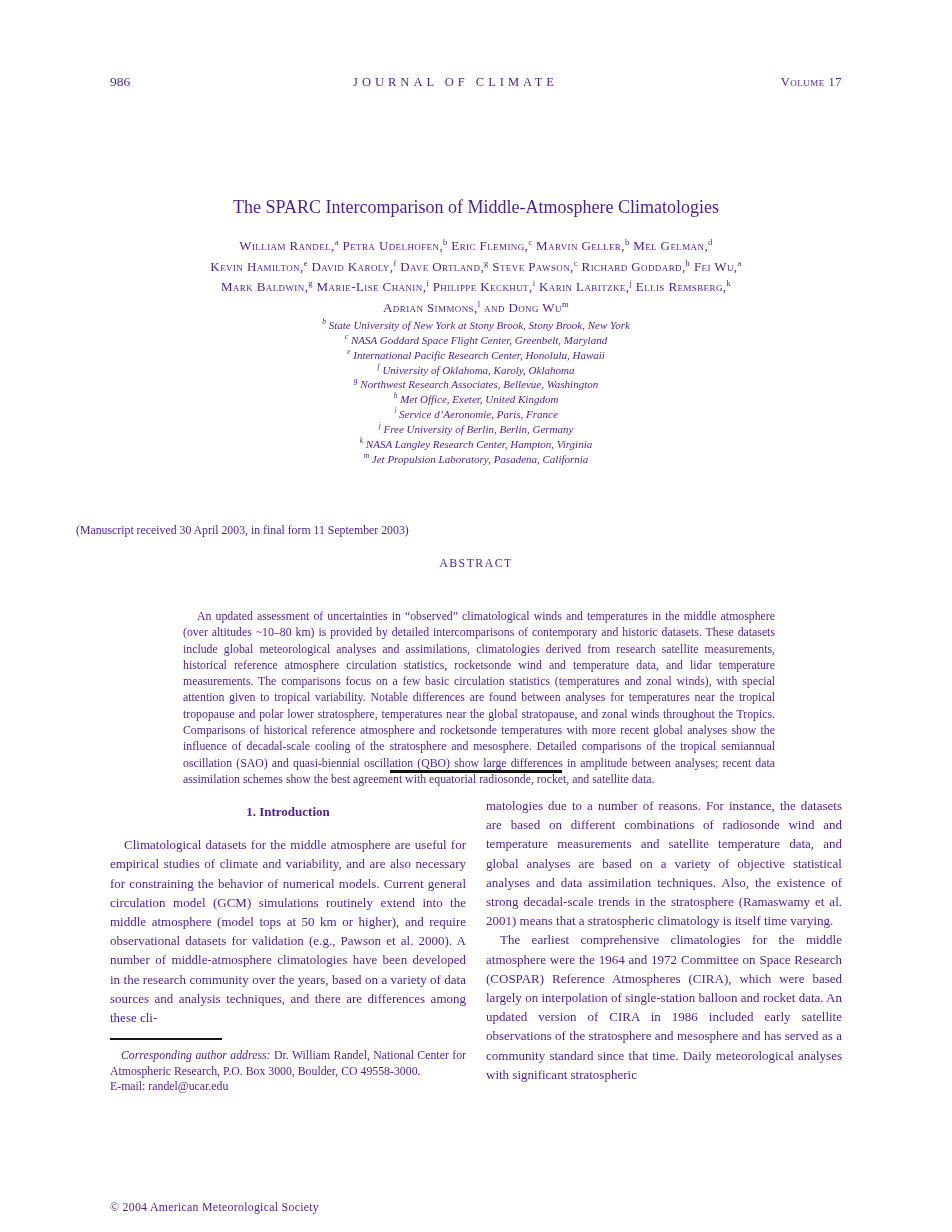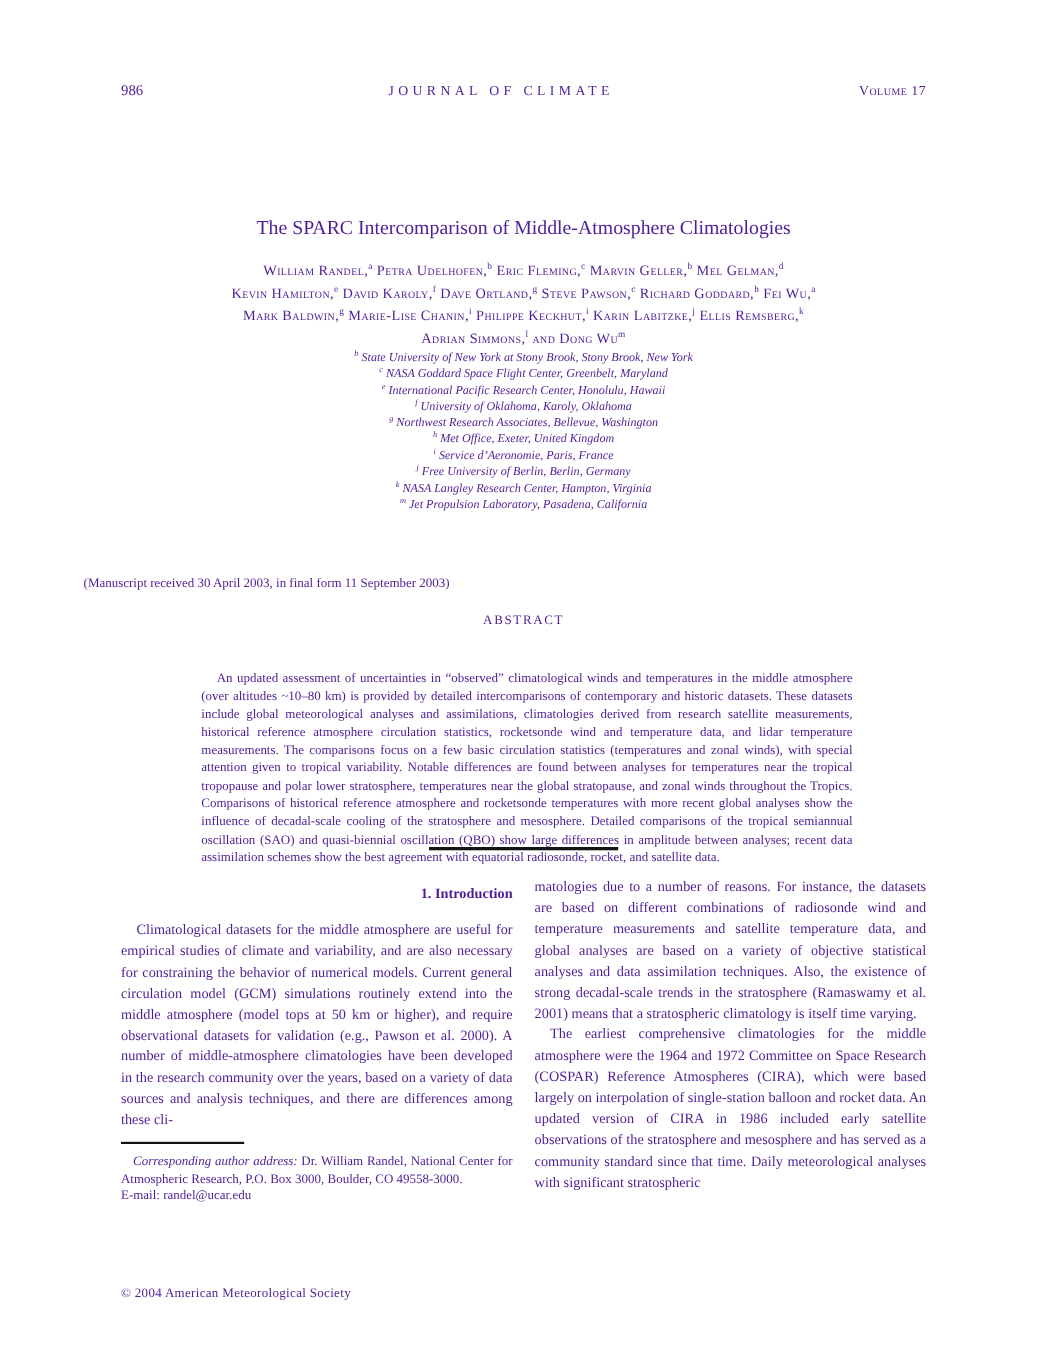--- a/index.html
+++ b/index.html
@@ -54,38 +54,38 @@
     position:absolute;top:770px;left:390px;width:172px;height:2.5px;
     background:#141414;
   }
   
   .col{
     position:absolute;top:796px;width:356px;
     font-size:13px;line-height:19.2px;text-align:justify;
   }
   .col-left{left:110px;}
   .col-right{left:486px;}
-  .sec-head{font-weight:bold;margin:6px 0 14px 0;font-size:13px;text-align:right;}
+  .sec-head{font-weight:bold;margin:6px 0 14px 0;font-size:13px;text-align:center;}
   .col p{margin:0;}
   .col p.indent{text-indent:14px;}
   
   .foot-rule{
     position:absolute;top:1038px;left:110px;width:112px;height:1.6px;
     background:#141414;
   }
   .footnote{
     position:absolute;top:1048px;left:110px;width:356px;
     font-size:11.8px;line-height:15.6px;text-align:justify;
   }
   .footnote .lead{font-style:italic;}
   .footnote p{margin:0;text-indent:11px;}
   .footnote .email{text-indent:0;}
   
   .copyright{
-    position:absolute;top:1168px;left:110px;
+    position:absolute;top:1200px;left:110px;
     font-size:11.8px;letter-spacing:0.3px;
   }
 </style>
 </head>
 <body>
 
 <div id="page">
 
   <div class="runhead">
     <span class="pagenum">986</span>

